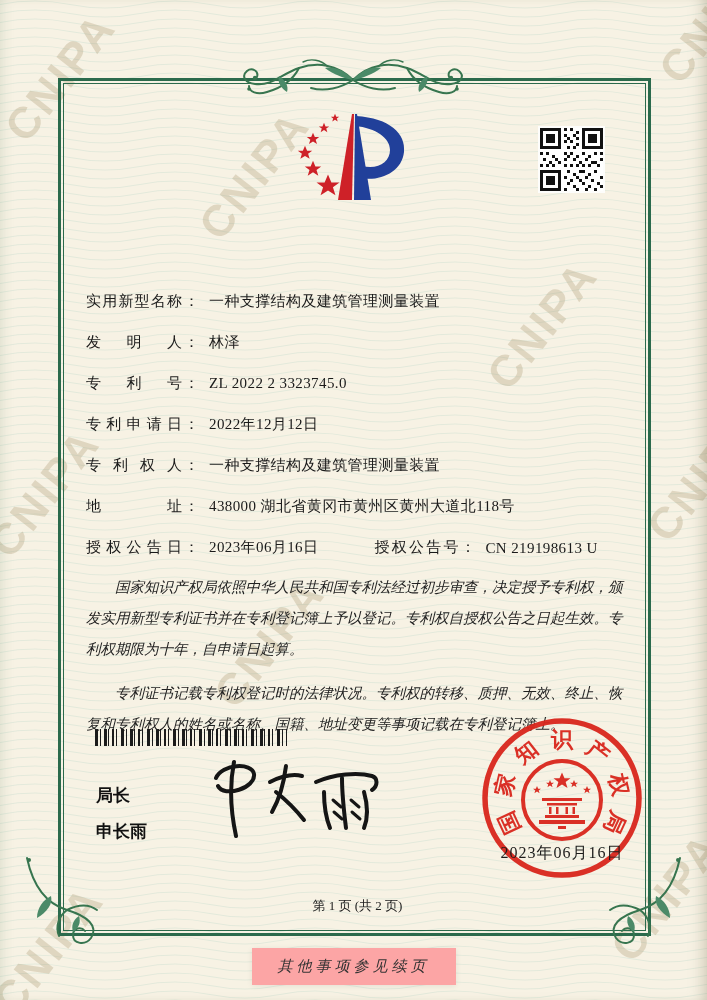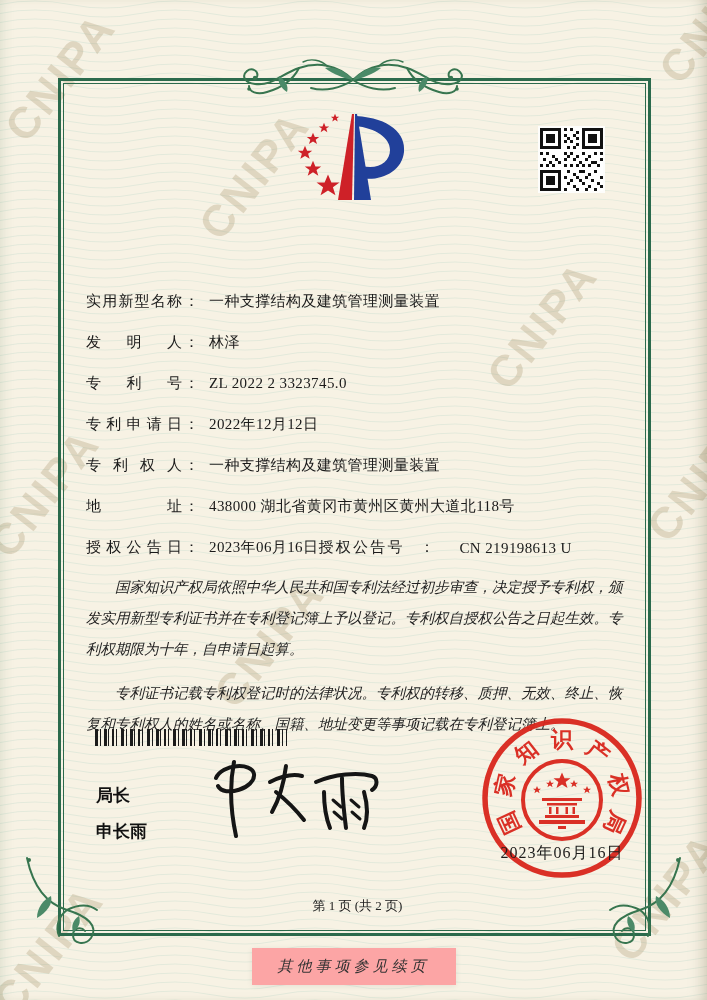--- a/index.html
+++ b/index.html
@@ -15,21 +15,21 @@
   .frame-inner{position:absolute;inset:2px;border:1px solid #2b6a4c;}
   .ornament{position:absolute;z-index:3;}
   .cert-no{position:absolute;z-index:4;left:96px;top:120px;font-size:15px;letter-spacing:1px;}
   .logo{position:absolute;z-index:4;left:294px;top:108px;}
   .qr{position:absolute;z-index:4;left:538px;top:126px;background:#fdfdfb;padding:2px;}
   .title{position:absolute;z-index:4;left:0;top:213px;width:707px;text-align:center;
         font-size:34px;font-weight:bold;letter-spacing:7px;}
   .fields{position:absolute;z-index:4;left:86px;top:281px;width:545px;font-size:15px;}
   .frow{height:41px;display:flex;align-items:center;}
   .pair{display:flex;align-items:flex-end;}
-  .pair2{gap:15px;}
+  .pair2{margin-left:56px;}
   .flabel{display:inline-block;width:96px;text-align:justify;text-align-last:justify;}
   .pair2 .flabel{width:84px;}
   .colon{margin-left:2px;}
   .fvalue{margin-left:10px;letter-spacing:.4px;}
   .paras{position:absolute;z-index:4;left:86px;top:572px;width:540px;font-size:14.5px;
         line-height:31px;font-style:italic;color:#222;}
   .paras p{margin:0 0 13px;text-indent:2em;}
   .barcode{position:absolute;z-index:4;left:95px;top:729px;width:192px;height:17px;
         background:repeating-linear-gradient(90deg,
           #1b1b1b 0px,#1b1b1b 3px,transparent 3px,transparent 5px,

